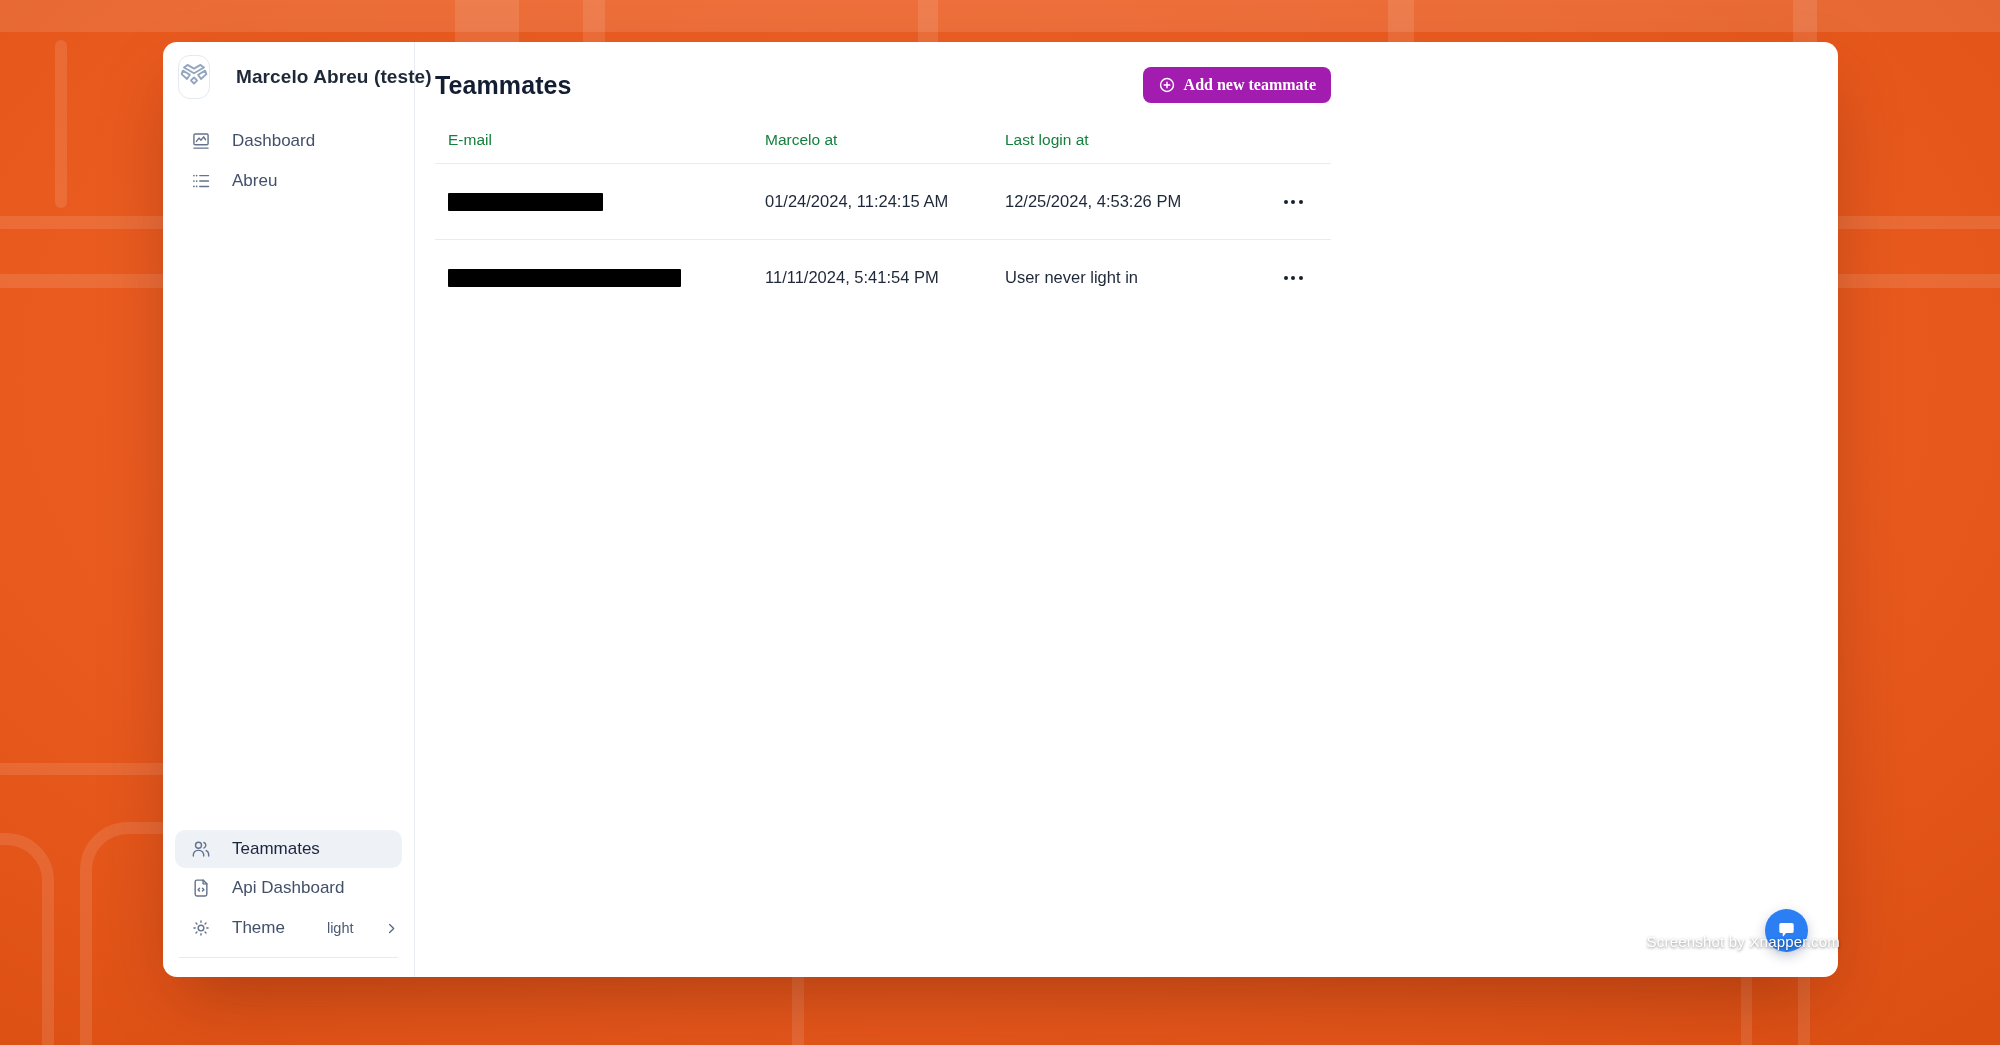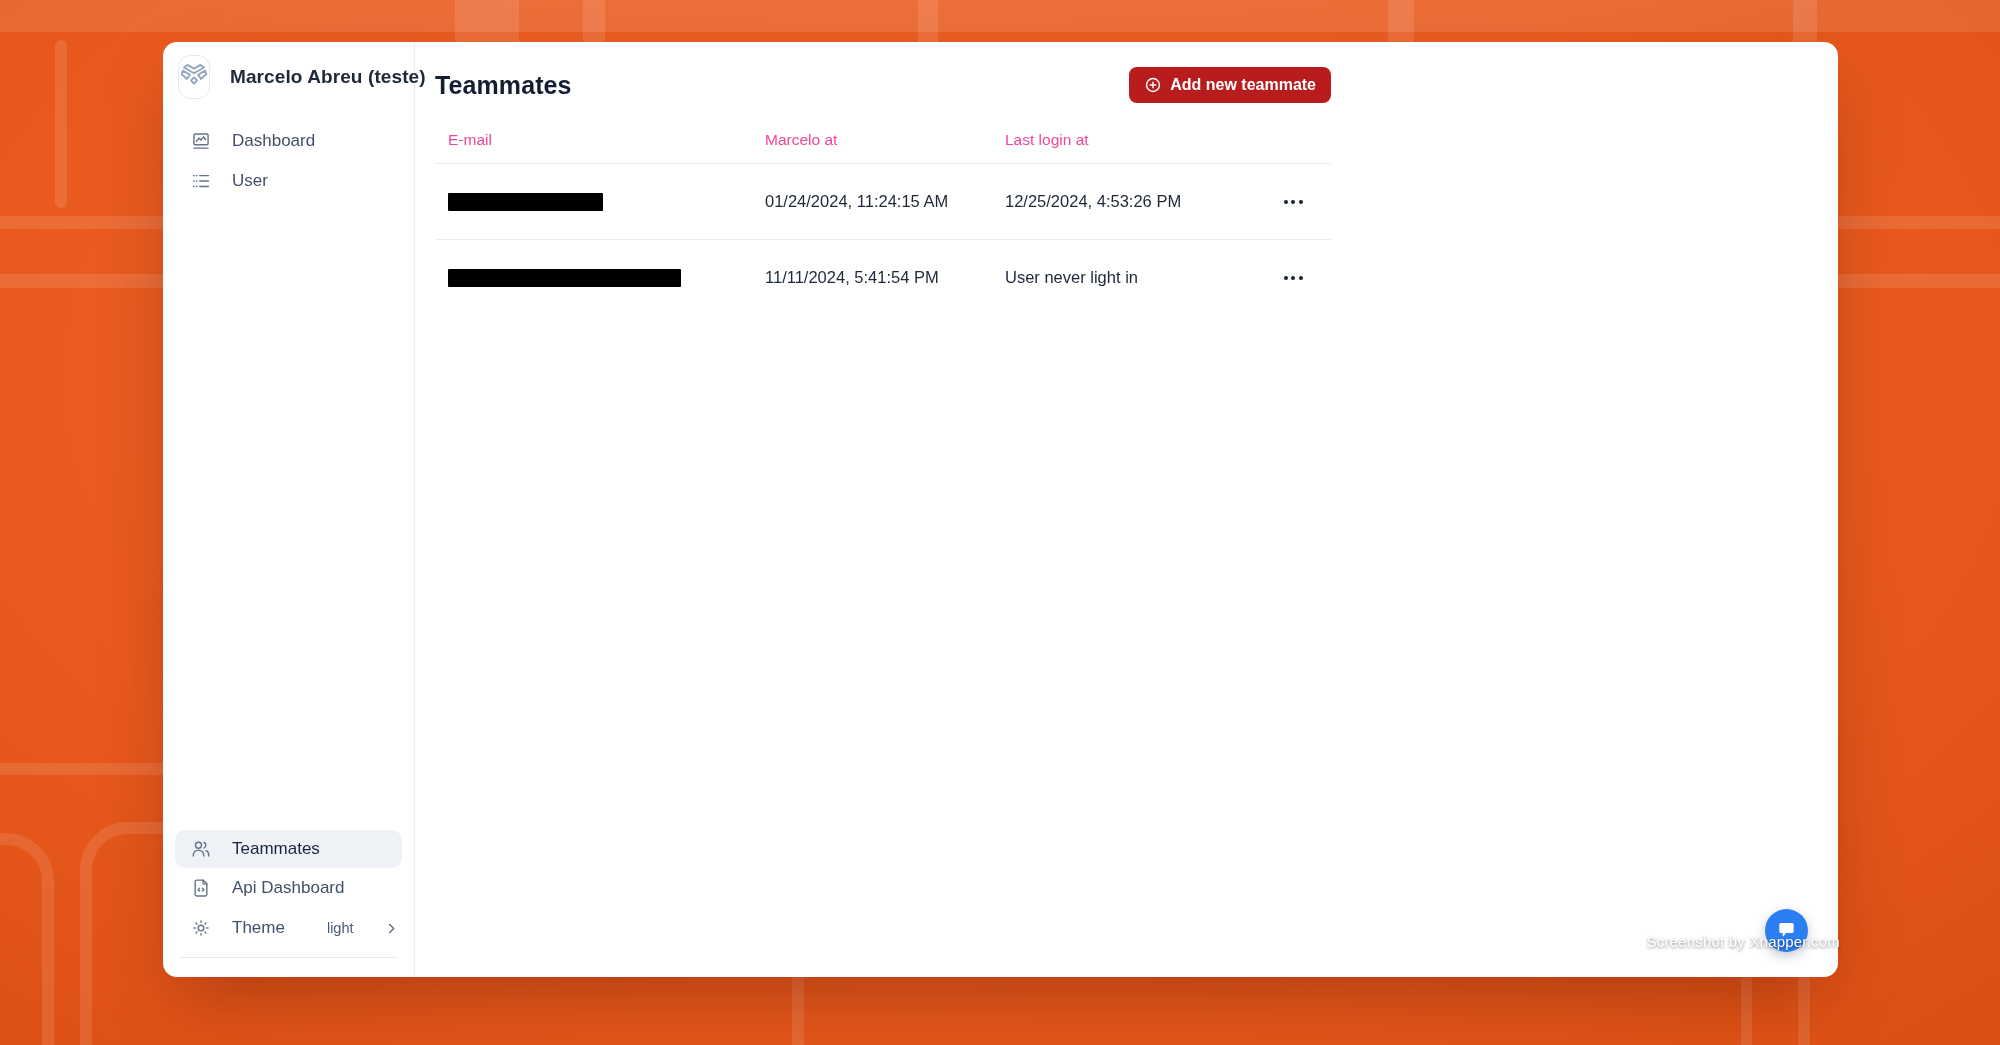--- a/index.html
+++ b/index.html
@@ -9,54 +9,54 @@
   
   .pat{position:absolute;background:rgba(255,255,255,0.11);}
   .pat.stub{border-radius:0 0 18px 18px;}
   .pat.vstub{border-radius:10px;}
   .pat.outline{background:transparent;border:12px solid rgba(255,255,255,0.11);border-radius:48px;}
   
   .card{position:absolute;left:163px;top:42px;width:1675px;height:935px;background:#fff;
     border-radius:14px;box-shadow:0 30px 70px -18px rgba(70,15,0,.38);display:flex;}
   
   .sidebar{position:relative;width:252px;flex:0 0 252px;border-right:1px solid #e9edf2;box-sizing:border-box;}
-  .account{display:flex;align-items:center;gap:20px;padding:13px 14px 0 15px;cursor:default;}
+  .account{display:flex;align-items:center;gap:26px;padding:13px 14px 0 15px;cursor:default;}
   .logo{width:46px;height:44px;border:1px solid #e3e9f1;border-radius:12px;display:flex;
     align-items:center;justify-content:center;background:#fff;box-sizing:border-box;}
   .account-name{font-size:19px;font-weight:600;color:#1e2838;letter-spacing:.1px;white-space:nowrap;}
   .nav-top{margin-top:22px;}
   .nav-item{display:flex;align-items:center;gap:21px;height:40px;padding:0 12px 0 28px;
     font-size:17px;font-weight:500;color:#42506a;cursor:pointer;}
   .nav-item .ic{display:flex;width:20px;height:20px;flex:0 0 20px;color:#64748b;}
   .nav-bottom{position:absolute;left:12px;right:12px;bottom:10px;}
   .nav-bottom .nav-item{padding:0 10px 0 16px;border-radius:10px;}
   .nav-bottom .nav-item.active{background:#eef1f6;color:#1b2740;height:38px;}
   .nav-item .grow{flex:1;}
   .nav-value{font-size:14.5px;color:#4b5a74;font-weight:400;margin-right:9px;}
   .chev{display:flex;width:15px;height:15px;color:#5b6b85;}
   .side-divider{height:1px;background:#e7ebf1;margin:9px 4px;}
   
   .main{flex:1;position:relative;}
   .content{width:896px;margin-left:20px;padding-top:21px;}
   .content-header{display:flex;align-items:center;justify-content:space-between;height:44px;}
   .page-title{font-size:25px;font-weight:600;color:#141e33;margin:0;letter-spacing:.1px;}
   .btn-primary{display:flex;align-items:center;gap:8px;height:36px;padding:0 15px;border:none;
-    border-radius:8px;background:#b91c1c;color:#fff;font-family:Liberation Sans, sans-serif;font-size:16px;font-weight:600;cursor:pointer;}
+    border-radius:8px;background:#a21caf;color:#fff;font-family:Liberation Serif, serif;font-size:16px;font-weight:600;cursor:pointer;}
   .btn-primary .ic{display:flex;width:18px;height:18px;}
   .table{margin-top:10px;}
   .trow{display:flex;align-items:center;}
   .thead-row{height:46px;border-bottom:1px solid #e8ecf1;}
   .body-row{height:75px;}
   .body-row + .body-row{border-top:1px solid #e8ecf1;}
   .cell{box-sizing:border-box;}
   .c-email{width:330px;padding-left:13px;}
   .c-created{width:240px;}
   .c-login{width:250px;}
   .c-actions{flex:1;display:flex;justify-content:center;}
-  .th{font-size:15.5px;font-weight:400;color:#ec4899;}
+  .th{font-size:15.5px;font-weight:400;color:#15803d;}
   .td{font-size:16.5px;color:#1e2838;}
   .redact{display:block;background:#000;border-radius:1px;height:18px;}
   .redact.r1{width:155px;}
   .redact.r2{width:233px;}
   .dots-btn{display:flex;gap:3.5px;align-items:center;background:none;border:none;cursor:pointer;padding:8px 6px;}
   .dots-btn i{width:4px;height:4px;border-radius:50%;background:#16202e;}
   
   .chat{position:absolute;left:1765px;top:909px;width:43px;height:43px;border-radius:50%;
     background:#2b7ff2;border:none;cursor:pointer;display:flex;align-items:center;justify-content:center;
     box-shadow:0 4px 12px rgba(20,40,90,.25);}
@@ -114,21 +114,21 @@
           </span>
           <span>Dashboard</span>
         </div>
         <div class="nav-item">
           <span class="ic">
             <svg viewBox="0 0 24 24" fill="none" stroke="currentColor" stroke-width="1.7" stroke-linecap="round">
               <path d="M3.5 5.5h.01M6.8 5.5h.01M3.5 12h.01M6.8 12h.01M3.5 18.5h.01M6.8 18.5h.01" stroke-width="2.1"></path>
               <path d="M10.5 5.5H21M10.5 12H21M10.5 18.5H21"></path>
             </svg>
           </span>
-          <span>User</span>
+          <span>Abreu</span>
         </div>
       </nav>
 
       <nav class="nav-bottom">
         <div class="nav-item active">
           <span class="ic">
             <svg viewBox="0 0 24 24" fill="none" stroke="currentColor" stroke-width="1.7" stroke-linecap="round" stroke-linejoin="round">
               <circle cx="9" cy="7.5" r="3.6"></circle>
               <path d="M2.8 20.5v-1.6a5.3 5.3 0 0 1 5.3-5.3h1.8a5.3 5.3 0 0 1 5.3 5.3v1.6"></path>
               <path d="M15.5 4.2a3.6 3.6 0 0 1 0 6.7"></path>

